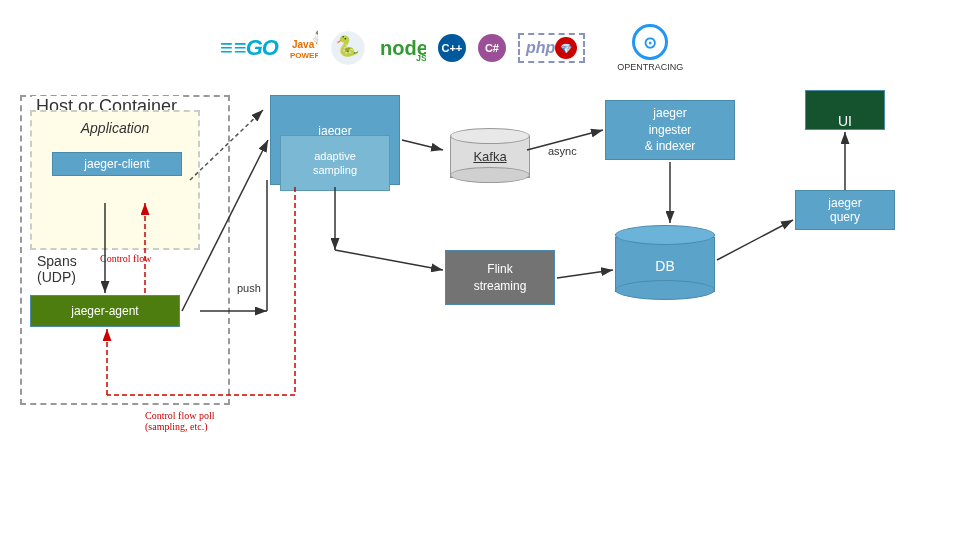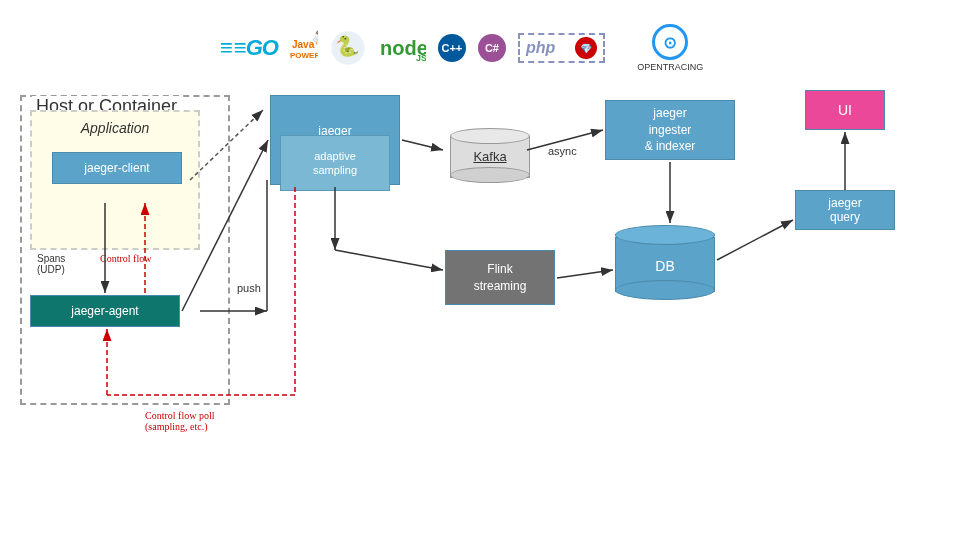--- a/index.html
+++ b/index.html
@@ -84,21 +84,21 @@
       color: white;
       font-weight: bold;
       font-size: 11px;
     }
 
     .logo-php-box {
       border: 2px dashed #8892BE;
       padding: 2px 6px;
       display: flex;
       align-items: center;
-      gap: 20px;
+      gap: 0;
     }
 
     .logo-php {
       color: #8892BE;
       font-weight: bold;
       font-size: 16px;
       font-style: italic;
     }
 
     .logo-opentracing {
@@ -175,38 +175,38 @@
       color: #333;
       font-style: italic;
     }
 
     
     #jaeger-client {
       position: absolute;
       top: 40px;
       left: 20px;
       width: 130px;
-      height: 32px;
+      height: 24px;
       background: #5BA3C9;
       border: 1px solid #4a8aaa;
       display: flex;
       align-items: center;
       justify-content: center;
       color: white;
       font-size: 12px;
     }
 
     
     #jaeger-agent {
       position: absolute;
       top: 210px;
       left: 15px;
       width: 150px;
       height: 32px;
-      background: #0f766e;
+      background: #4d7c0f;
       border: 1px solid #4a8aaa;
       display: flex;
       align-items: center;
       justify-content: center;
       color: white;
       font-size: 12px;
     }
 
     
     #jaeger-collector {
@@ -396,24 +396,24 @@
       font-weight: normal;
     }
 
     
     #ui-box {
       position: absolute;
       top: 5px;
       left: 790px;
       width: 80px;
       height: 40px;
-      background: #ec4899;
+      background: #14532d;
       border: 1px solid #4a8aaa;
       display: flex;
-      align-items: center;
+      align-items: flex-end;
       justify-content: center;
       color: white;
       font-size: 14px;
     }
 
     
     #jaeger-query {
       position: absolute;
       top: 105px;
       left: 780px;
@@ -448,21 +448,21 @@
 
     .control-flow-label {
       position: absolute;
       font-size: 10px;
       color: #CC0000;
       font-family: Liberation Serif, serif;
     }
 
     .spans-label {
       position: absolute;
-      font-size: 10px;
+      font-size: 14px;
       color: #333;
       left: 22px;
       top: 168px;
     }
   </style>
 </head>
 <body>
 
 <div id="logos">
   <div class="logo-item logo-go">≡GO</div>

